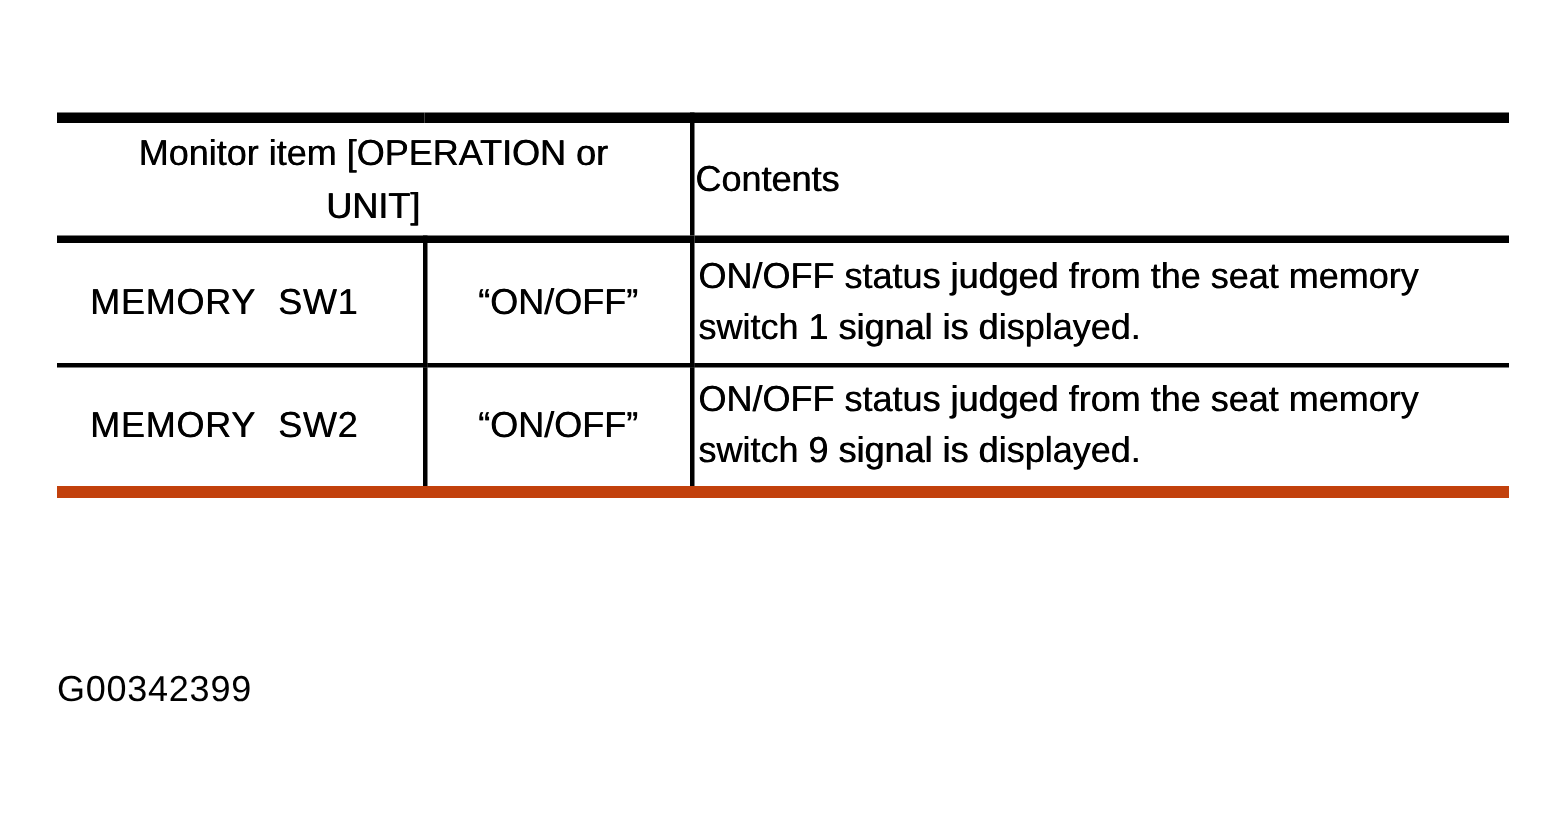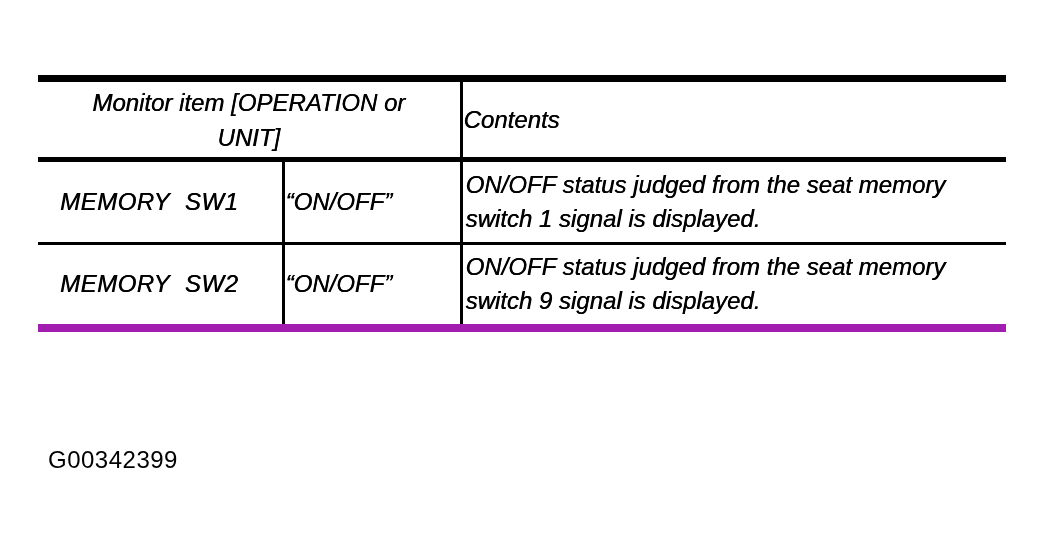--- a/index.html
+++ b/index.html
@@ -19,24 +19,23 @@
     position: absolute;
     left: 38px;
     top: 75px;
     width: 968px;
   }
   table.monitor-table {
     border-collapse: collapse;
     table-layout: fixed;
     width: 968px;
     border-top: 7px solid #000;
-    border-bottom: 8px solid #a21caf;
+    border-bottom: 8px solid #c2410c;
     
     text-shadow: 0.4px 0 0 currentColor;
-    font-style: italic;
   }
   col.c1 { width: 245px; }
   col.c2 { width: 178px; }
   col.c3 { width: 545px; }
 
   th, td {
     font-size: 24px;
     font-weight: normal;
     color: #000;
     vertical-align: middle;
@@ -62,30 +61,31 @@
   tbody tr:last-child td {
     border-bottom: none;
   }
   td.cell-item {
     padding-left: 22px;
     border-right: 3px solid #000;
     word-spacing: 8px;
     letter-spacing: 0.5px;
   }
   td.cell-op {
+    text-align: center;
     border-right: 3px solid #000;
   }
   td.cell-contents {
     padding-left: 3px;
     padding-right: 8px;
     line-height: 34px;
   }
   .figure-id {
     position: absolute;
-    left: 48px;
+    left: 38px;
     top: 446px;
     font-size: 24px;
     letter-spacing: 0.5px;
   }
 </style>
 </head>
 <body>
 
 <div class="scan-wrap">
   <table class="monitor-table">

